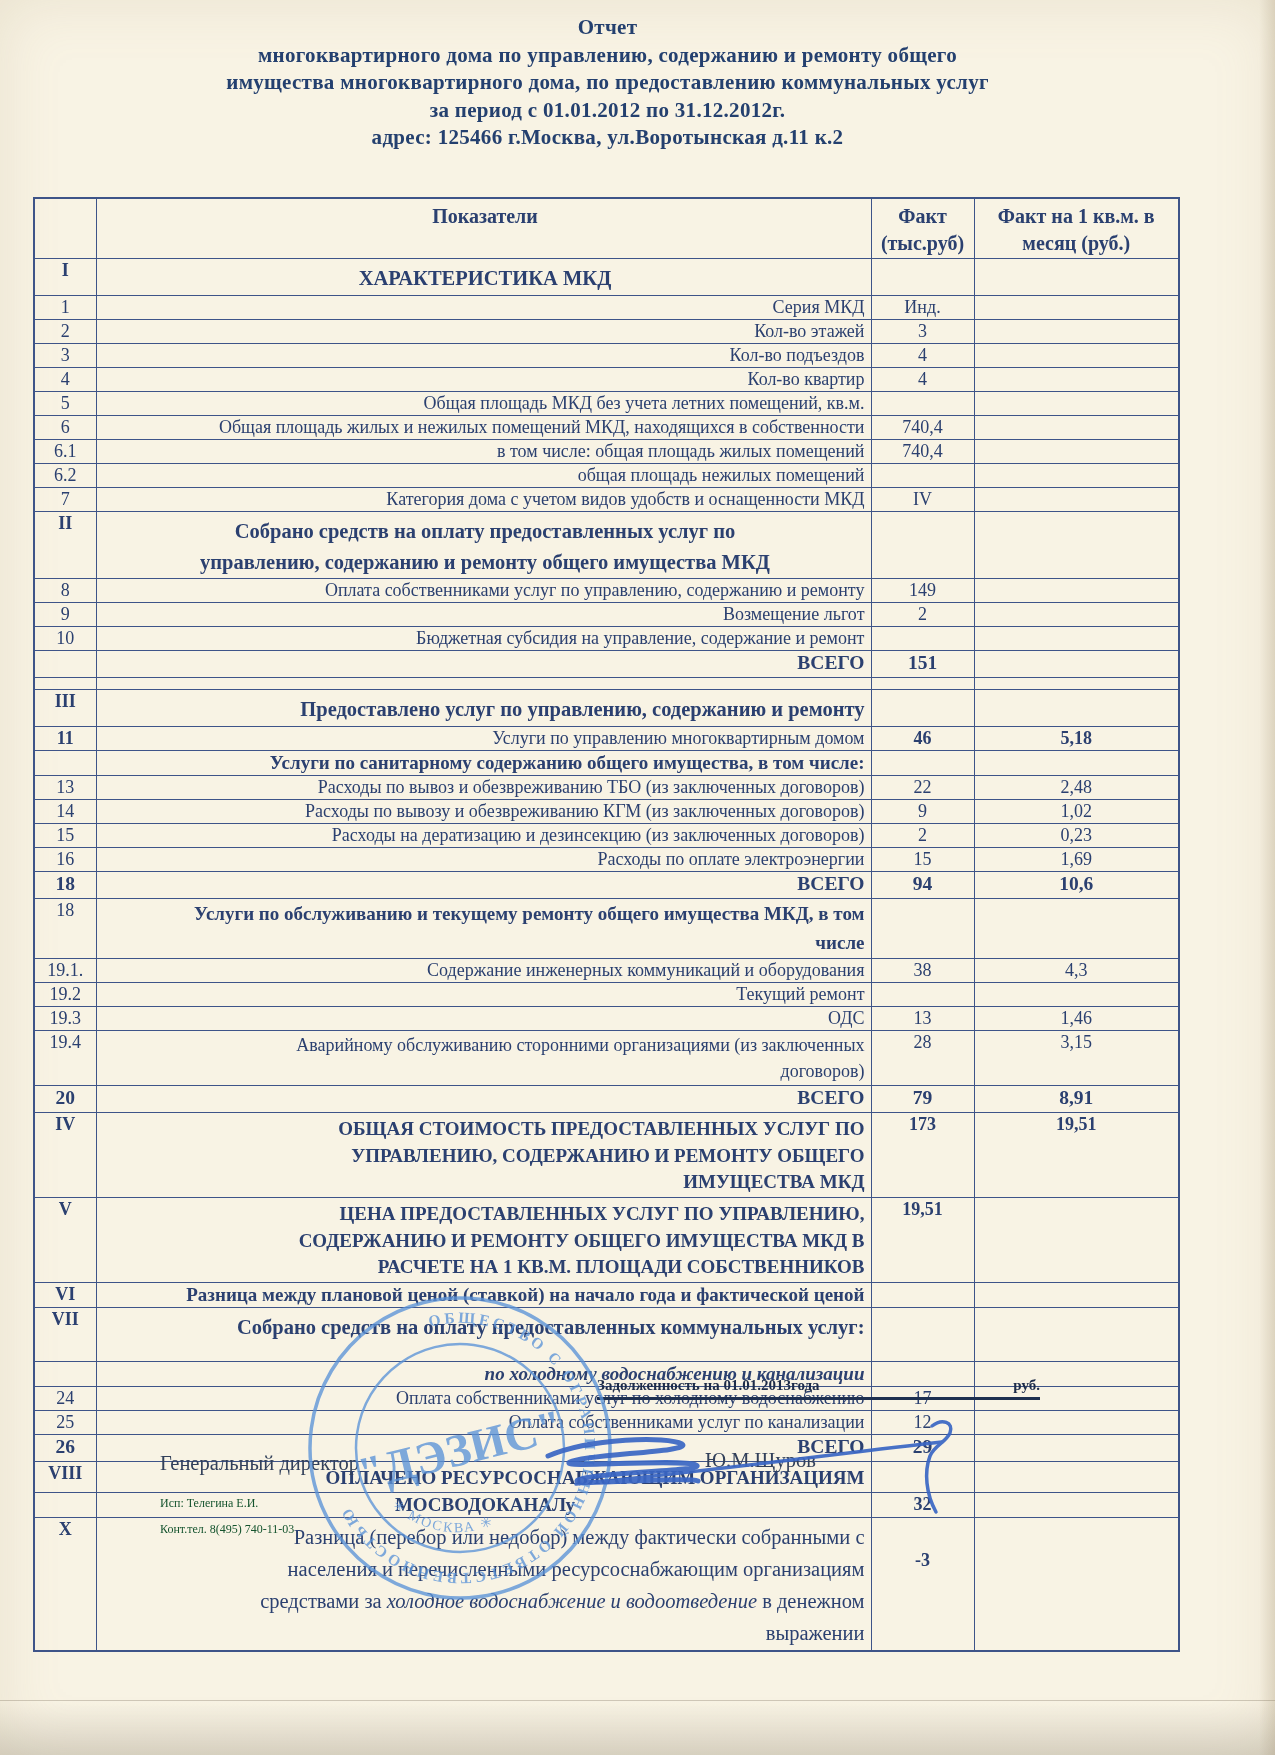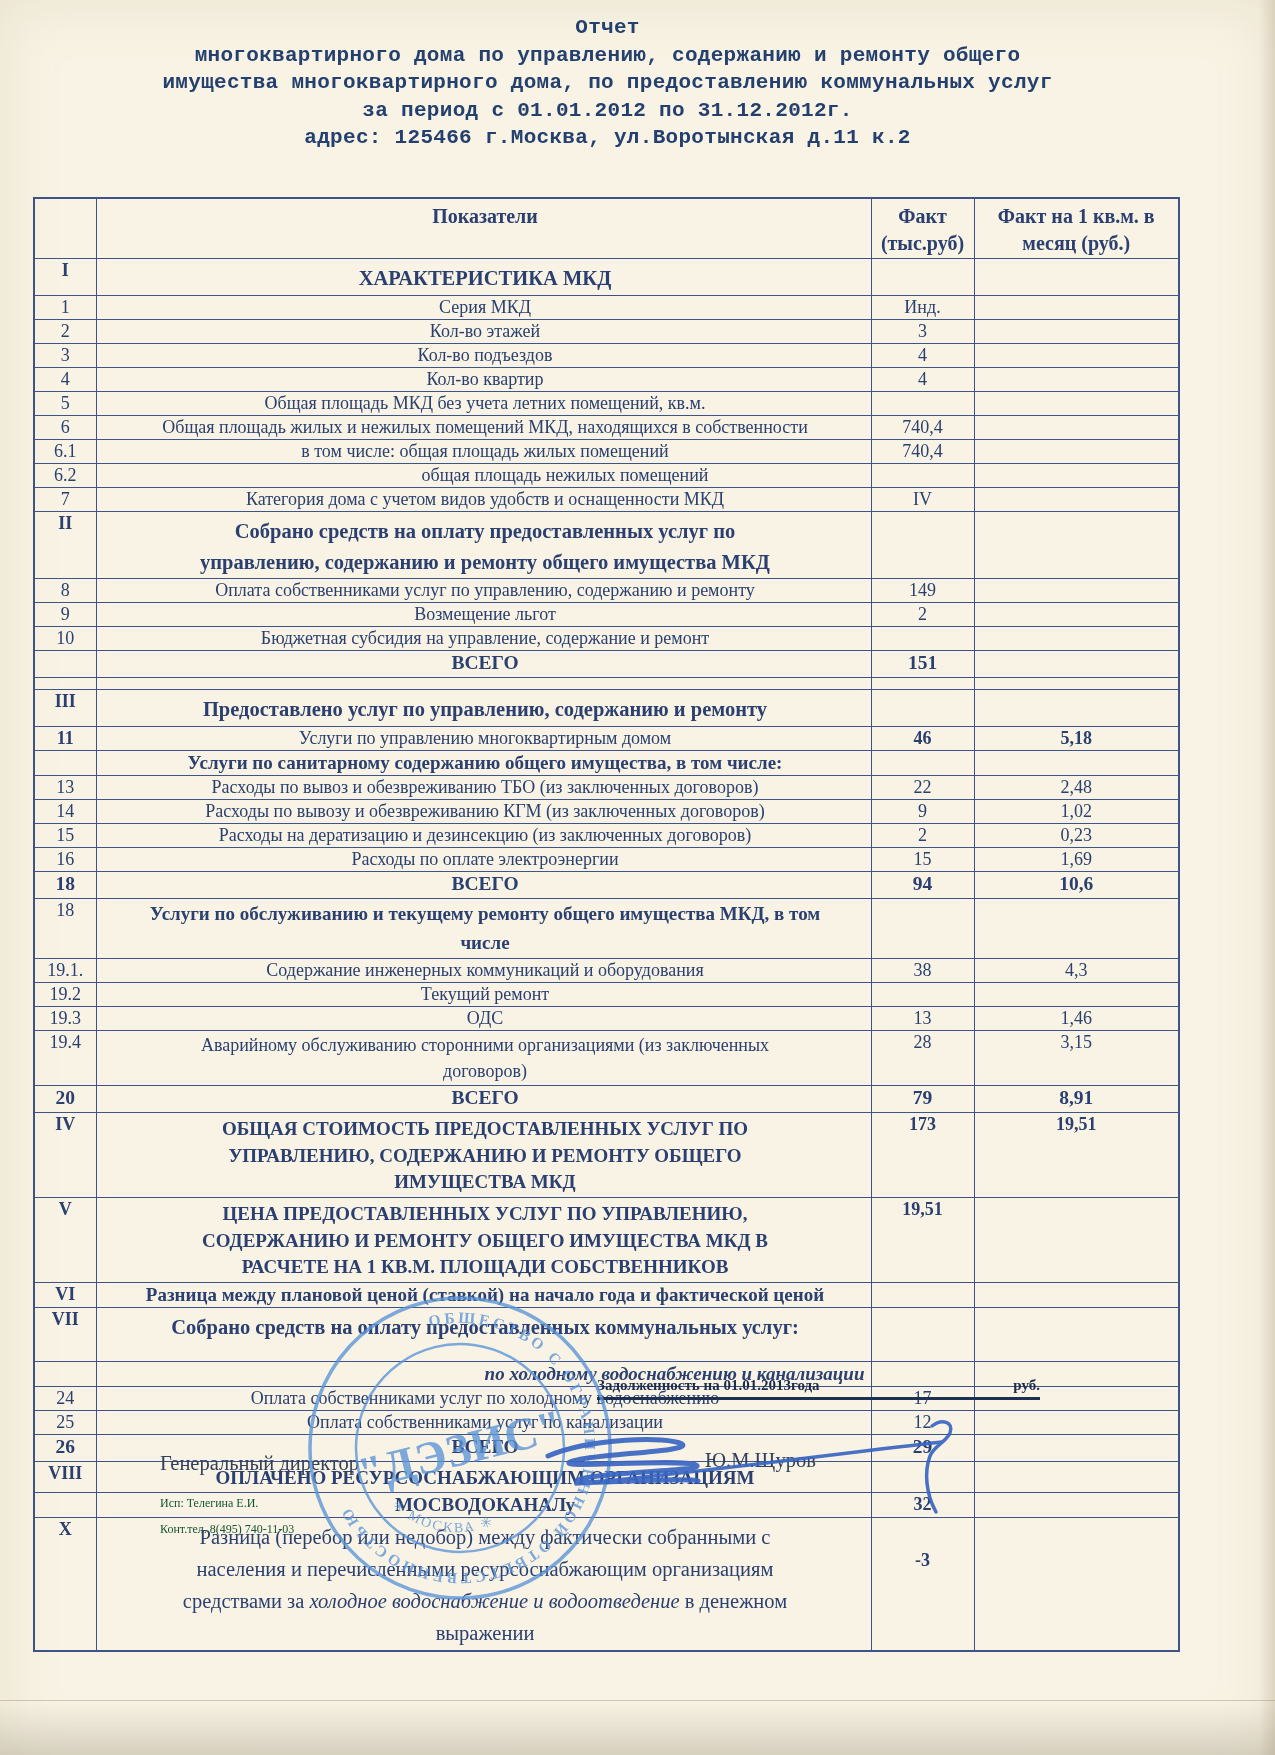--- a/index.html
+++ b/index.html
@@ -1,29 +1,29 @@
 <!DOCTYPE html>
 <html><head>
 <meta charset="utf-8">
 <style>
   html,body{margin:0;padding:0;background:#efe9d8;}
   .page{position:relative;width:1275px;height:1755px;background:#f8f3e4;overflow:hidden;
         font-family:"Liberation Serif","DejaVu Serif",serif;color:#2b4070;
         box-shadow:inset 0 0 60px rgba(170,150,110,0.18);}
   
-  .title-block{position:absolute;top:14px;left:0;right:60px;text-align:center;font-family:Liberation Mono, monospace;}
+  .title-block{position:absolute;top:14px;left:0;right:60px;text-align:center;}
   .title-line{font-weight:bold;font-size:21px;line-height:27.5px;color:#24406f;letter-spacing:.3px;}
   
   table.report{position:absolute;left:33px;top:197px;width:1145px;border-collapse:collapse;
                table-layout:fixed;border:2px solid #3e5488;}
   td,th{border:1.5px solid #3e5488;padding:1px 6px;font-size:18px;color:#2b4070;
         vertical-align:top;word-wrap:break-word;}
   th{font-weight:bold;font-size:20px;text-align:center;height:52px;padding-top:4px;line-height:1.35;}
   .c1{width:62px;text-align:center;}
-  .c2{width:775px;text-align:center;padding-left:9px;}
+  .c2{width:775px;text-align:right;padding-left:9px;}
   .c3{width:103px;text-align:center;}
   .c4{width:205px;text-align:center;}
   tr{height:23px;}
   tr.hI{height:30px;}
   tr.sec td.c2{font-weight:bold;font-size:20.5px;padding-top:4px;line-height:1.5;}
   tr.secc td.c2{text-align:center;}
   tr.rn td.c1{font-weight:bold;}
   tr.vsego{height:27px;}
   tr.vsego td{font-weight:bold;font-size:19.5px;}
   tr.spacer{height:12px;}

